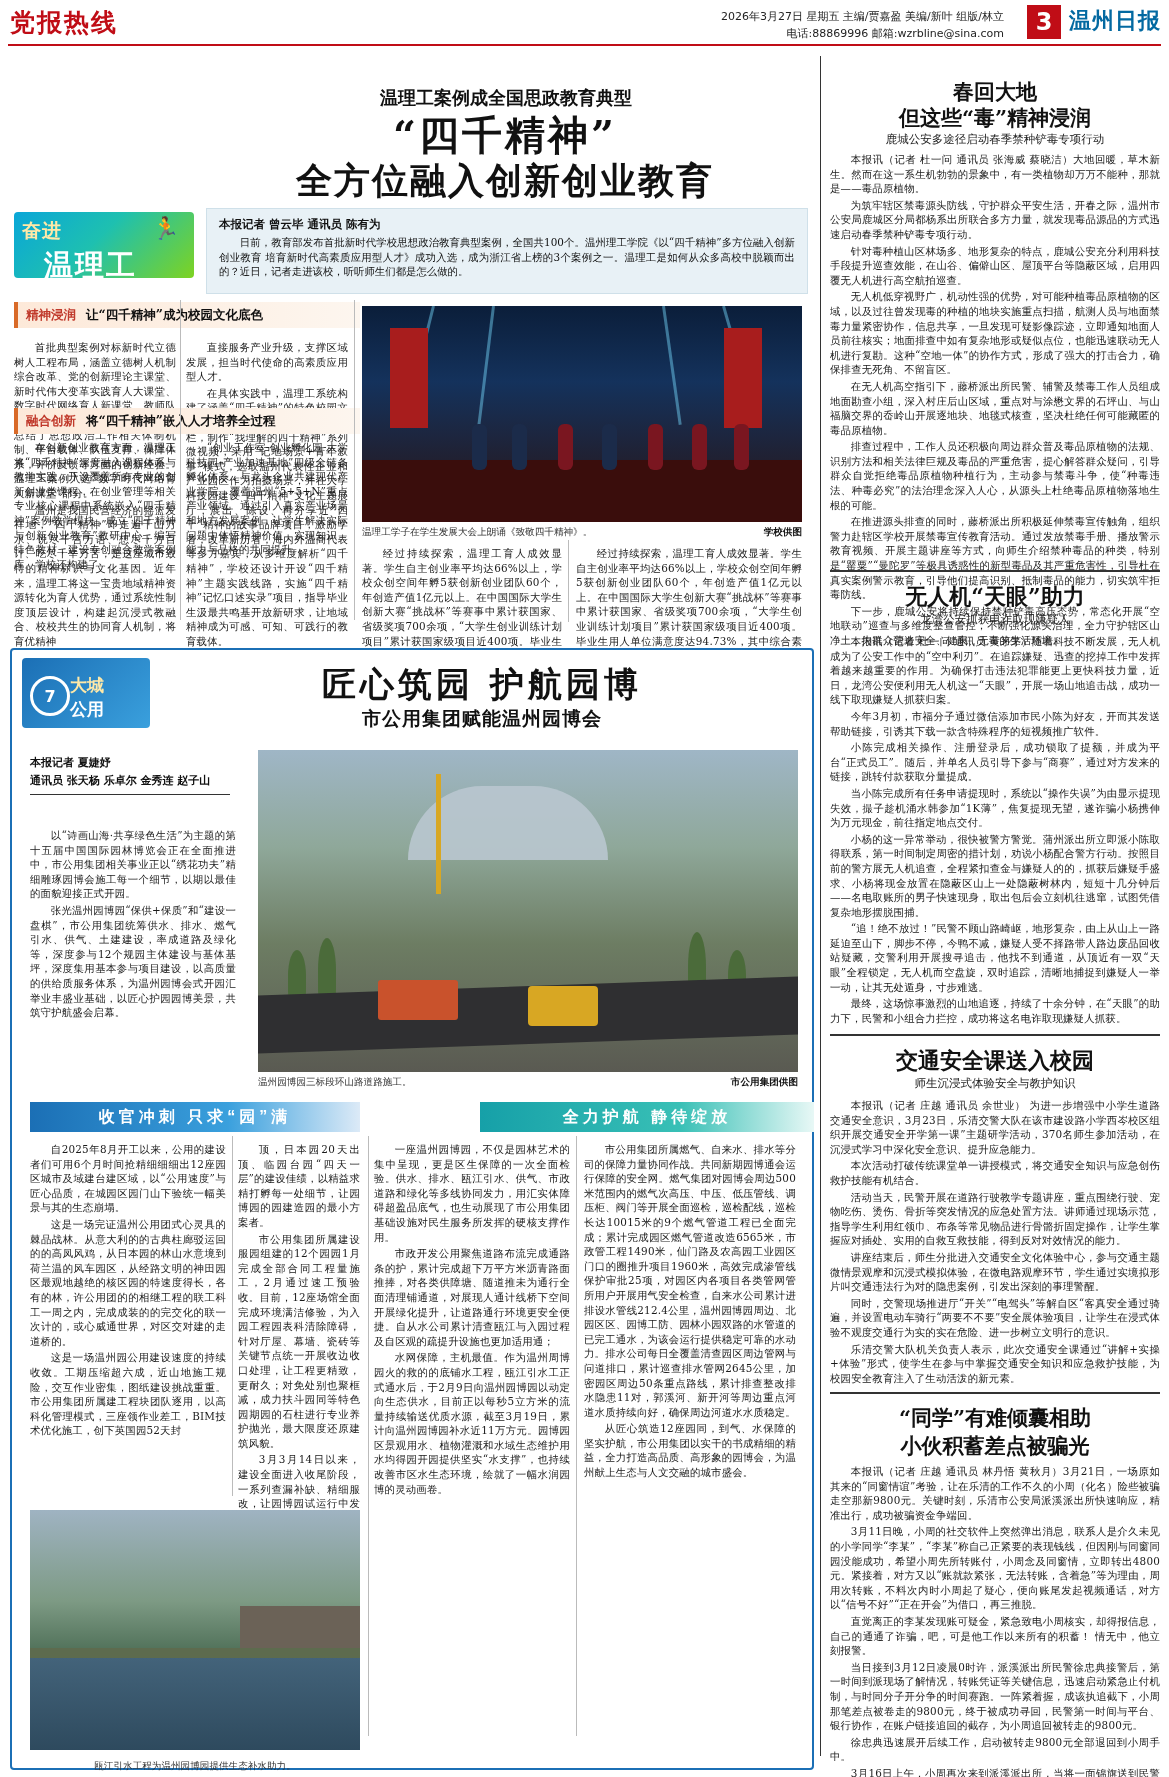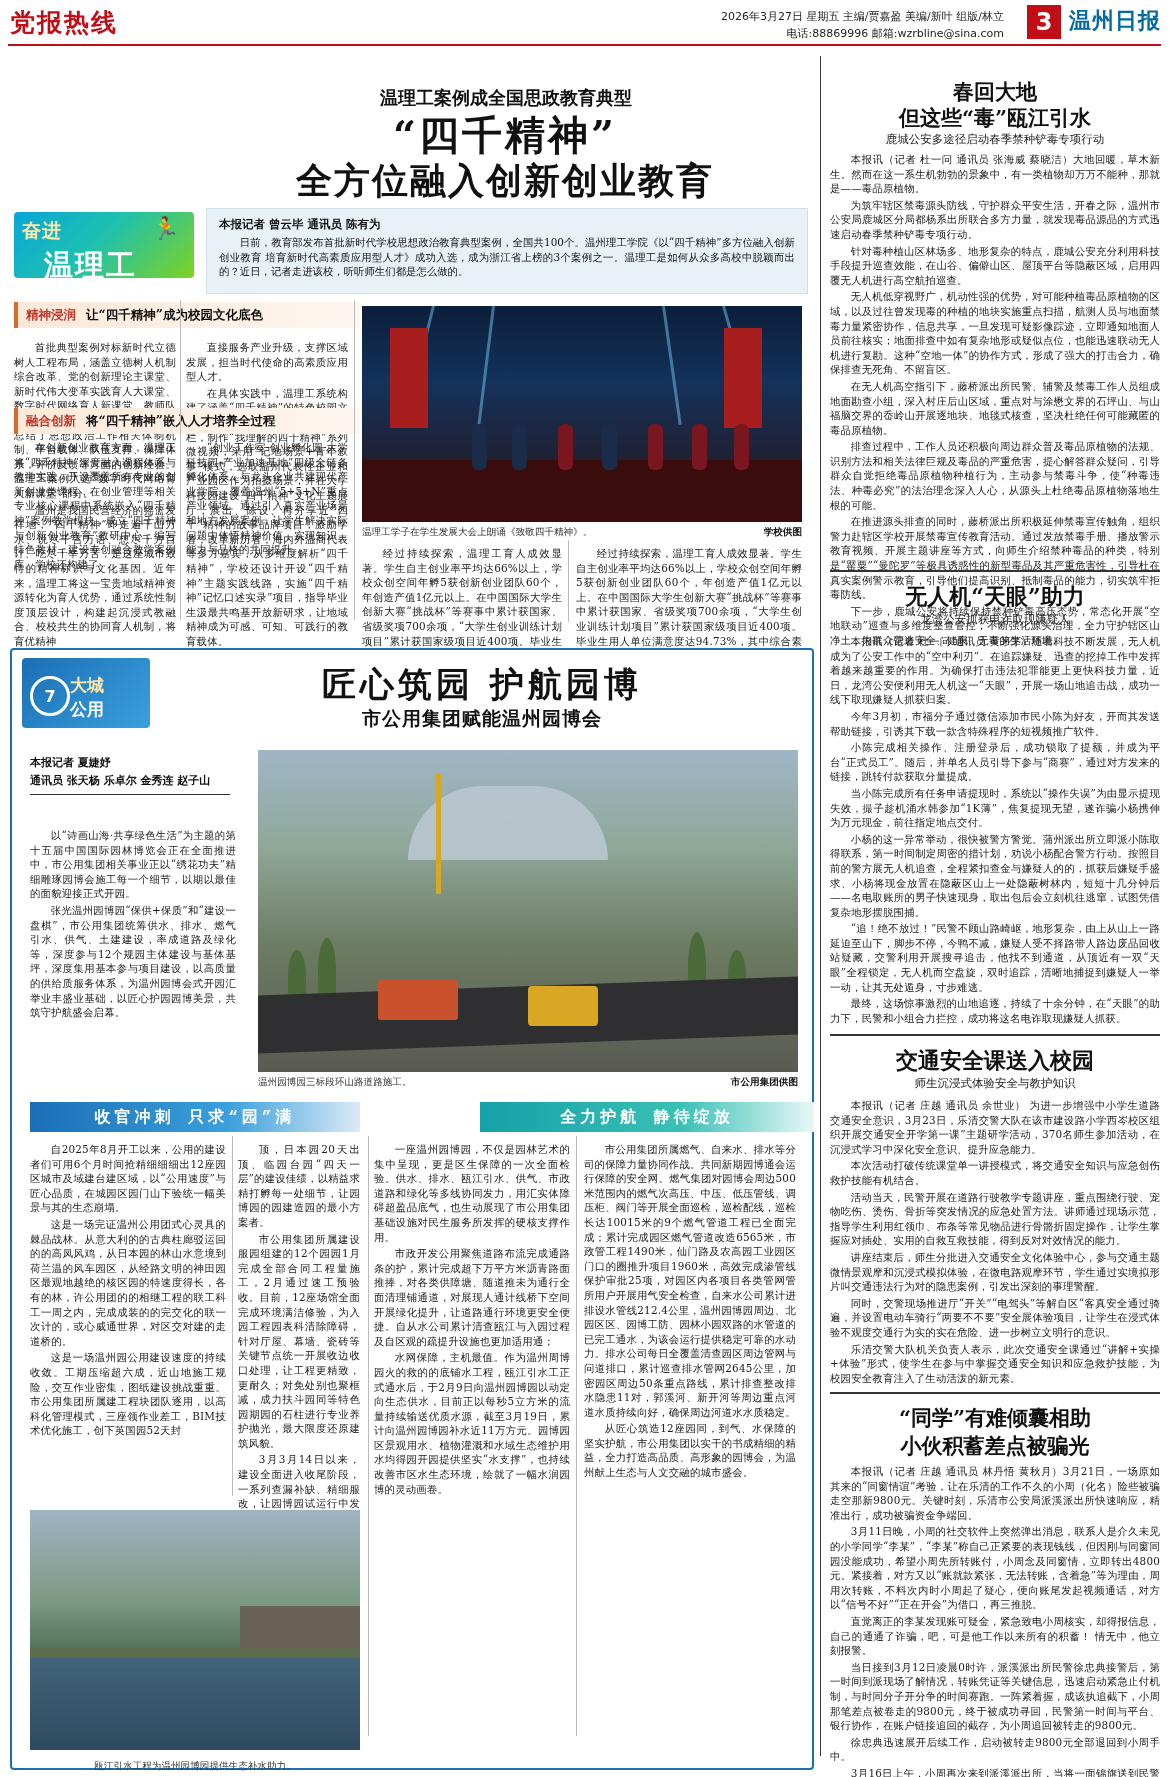--- a/index.html
+++ b/index.html
@@ -185,21 +185,21 @@
   .photo3 .wall{position:absolute;right:0;top:96px;width:120px;height:52px;background:#6b6257;}
   .photo3 .bank{position:absolute;left:0;top:138px;width:100%;height:16px;background:#5d6b4e;}
 
   .feat-band{
     position:absolute;height:30px;
     background:linear-gradient(90deg,#16a0a8 0%,#39c0b6 60%,#e8f8f6 100%);
     display:flex;align-items:center;justify-content:center;
   }
   .feat-band span{
     color:#fff;font-weight:bold;font-size:16px;letter-spacing:4px;
-    font-family:Liberation Mono, monospace;
+    font-family:Liberation Sans, sans-serif;
   }
 </style>
 </head>
 <body>
 
 <div class="page">
 
   <div class="masthead">
     <div class="mast-title">党报热线</div>
     <div class="mast-meta">
@@ -360,21 +360,21 @@
     <div style="position:absolute;left:18px;top:1104px;width:330px;text-align:center;">
       <span class="cap">瓯江引水工程为温州园博园提供生态补水助力。</span>
     </div>
 
     <div class="vline" style="left:220px;top:486px;height:360px;"></div>
     <div class="vline" style="left:356px;top:486px;height:600px;"></div>
     <div class="vline" style="left:564px;top:486px;height:600px;"></div>
   </div>
 
   <div class="r-h2" style="left:830px;top:78px;width:330px;font-size:21px;">春回大地</div>
-  <div class="r-h2" style="left:830px;top:104px;width:330px;font-size:21px;">但这些“毒”瓯江引水</div>
+  <div class="r-h2" style="left:830px;top:104px;width:330px;font-size:21px;">但这些“毒”精神浸润</div>
   <div class="r-sub" style="left:830px;top:132px;width:330px;">鹿城公安多途径启动春季禁种铲毒专项行动</div>
   <div class="col-text" style="position:absolute;left:830px;top:152px;width:330px;">
     <p>本报讯（记者 杜一问 通讯员 张海威 蔡晓洁）大地回暖，草木新生。然而在这一系生机勃勃的景象中，有一类植物却万万不能种，那就是——毒品原植物。</p>
     <p>为筑牢辖区禁毒源头防线，守护群众平安生活，开春之际，温州市公安局鹿城区分局都杨系出所联合多方力量，就发现毒品源品的方式迅速启动春季禁种铲毒专项行动。</p>
     <p>针对毒种植山区林场多、地形复杂的特点，鹿城公安充分利用科技手段提升巡查效能，在山谷、偏僻山区、屋顶平台等隐蔽区域，启用四覆无人机进行高空航拍巡查。</p>
     <p>无人机低穿视野广，机动性强的优势，对可能种植毒品原植物的区域，以及过往曾发现毒的种植的地块实施重点扫描，航测人员与地面禁毒力量紧密协作，信息共享，一旦发现可疑影像踪迹，立即通知地面人员前往核实；地面排查中如有复杂地形或疑似点位，也能迅速联动无人机进行复勘。这种“空地一体”的协作方式，形成了强大的打击合力，确保排查无死角、不留盲区。</p>
     <p>在无人机高空指引下，藤桥派出所民警、辅警及禁毒工作人员组成地面勘查小组，深入村庄后山区域，重点对与涂懋文界的石坪山、与山福脑交界的岙岭山开展逐地块、地毯式核查，坚决杜绝任何可能藏匿的毒品原植物。</p>
     <p>排查过程中，工作人员还积极向周边群众普及毒品原植物的法规、识别方法和相关法律巨规及毒品的严重危害，提心解答群众疑问，引导群众自觉拒绝毒品原植物种植行为，主动参与禁毒斗争，使“种毒违法、种毒必究”的法治理念深入人心，从源头上杜绝毒品原植物落地生根的可能。</p>
     <p>在推进源头排查的同时，藤桥派出所积极延伸禁毒宣传触角，组织警力赴辖区学校开展禁毒宣传教育活动。通过发放禁毒手册、播放警示教育视频、开展主题讲座等方式，向师生介绍禁种毒品的种类，特别是“罂粟”“曼陀罗”等极具诱惑性的新型毒品及其严重危害性，引导杜在真实案例警示教育，引导他们提高识别、抵制毒品的能力，切实筑牢拒毒防线。</p>
     <p>下一步，鹿城公安将持续保持禁种铲毒高压态势，常态化开展“空地联动”巡查与多维度整查管控，不断强化源头治理，全力守护辖区山净土，为群众营造安全、健康、无毒的生活环境。</p>

